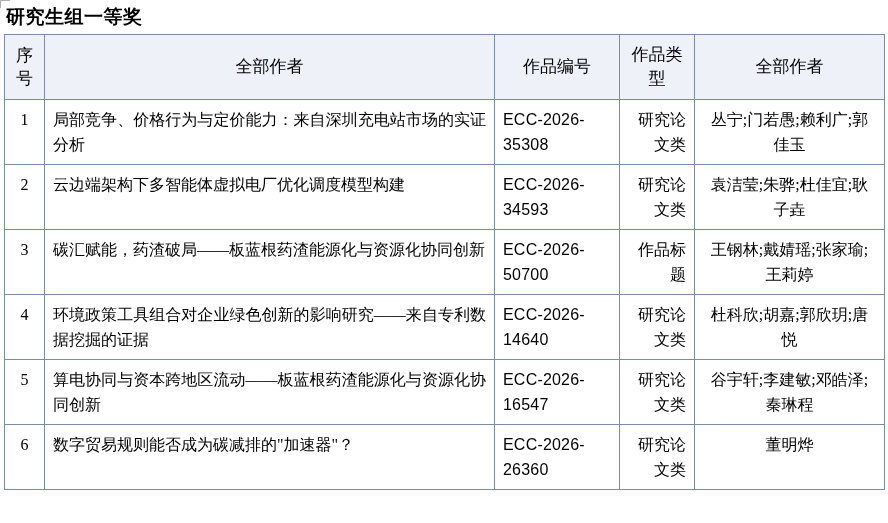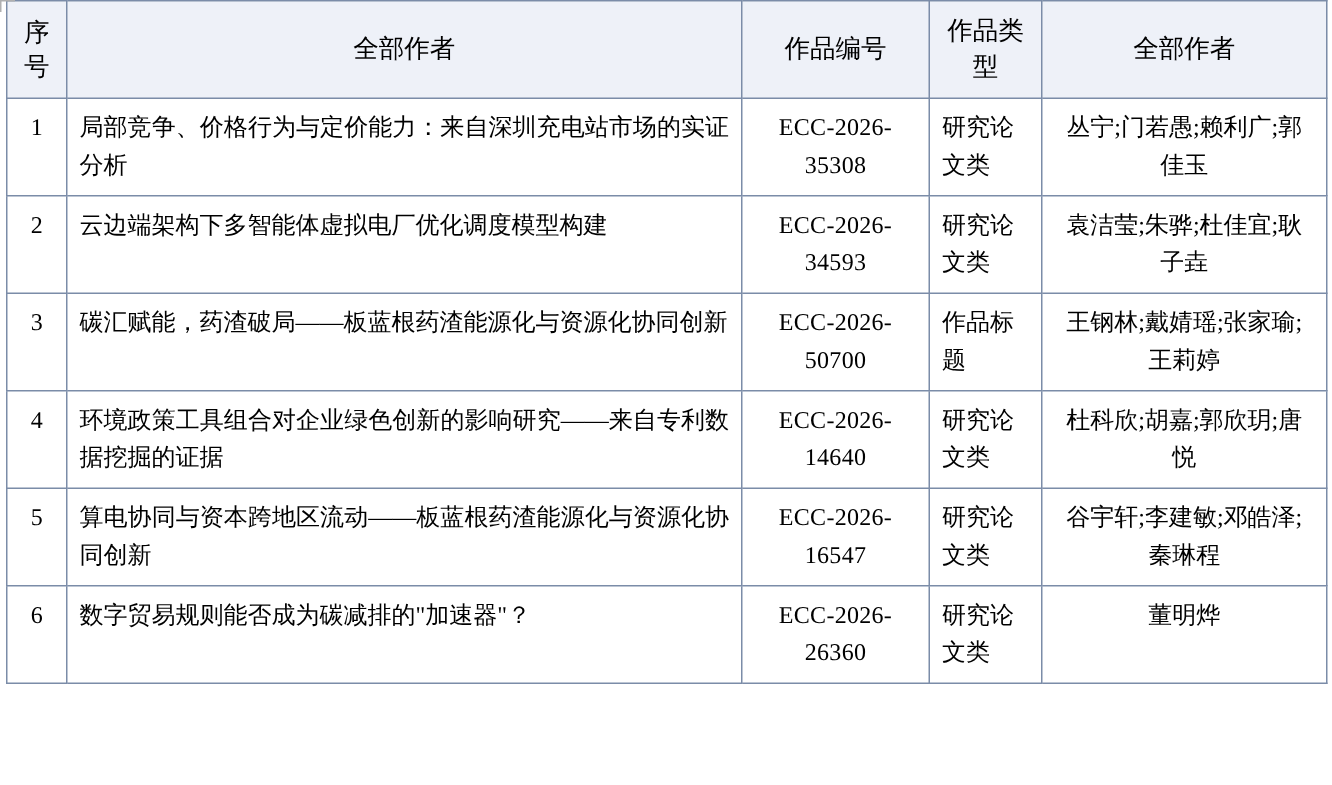--- a/index.html
+++ b/index.html
@@ -72,40 +72,41 @@
     text-align: center;
     vertical-align: top;
     font-size: 16px;
     padding-left: 2px;
     padding-right: 2px;
   }
   td.title {
     text-align: justify;
   }
   td.code {
-    text-align: center;
-    font-family: Liberation Serif, serif;
+    text-align: left;
+    font-family: Liberation Sans, sans-serif;
     letter-spacing: 0.2px;
   }
   td.type {
-    text-align: left;
+    text-align: right;
   }
   td.authors {
     text-align: center;
   }
   .hdr-seq {
     display: inline-block;
     line-height: 23px;
   }
 </style>
 </head>
 <body>
 
 <div class="page">
   <div class="title-marker"></div>
+  <div class="doc-title">研究生组一等奖</div>
 
   <table class="award-table">
     <colgroup>
       <col class="col-idx">
       <col class="col-title">
       <col class="col-code">
       <col class="col-type">
       <col class="col-authors">
     </colgroup>
     <thead>

